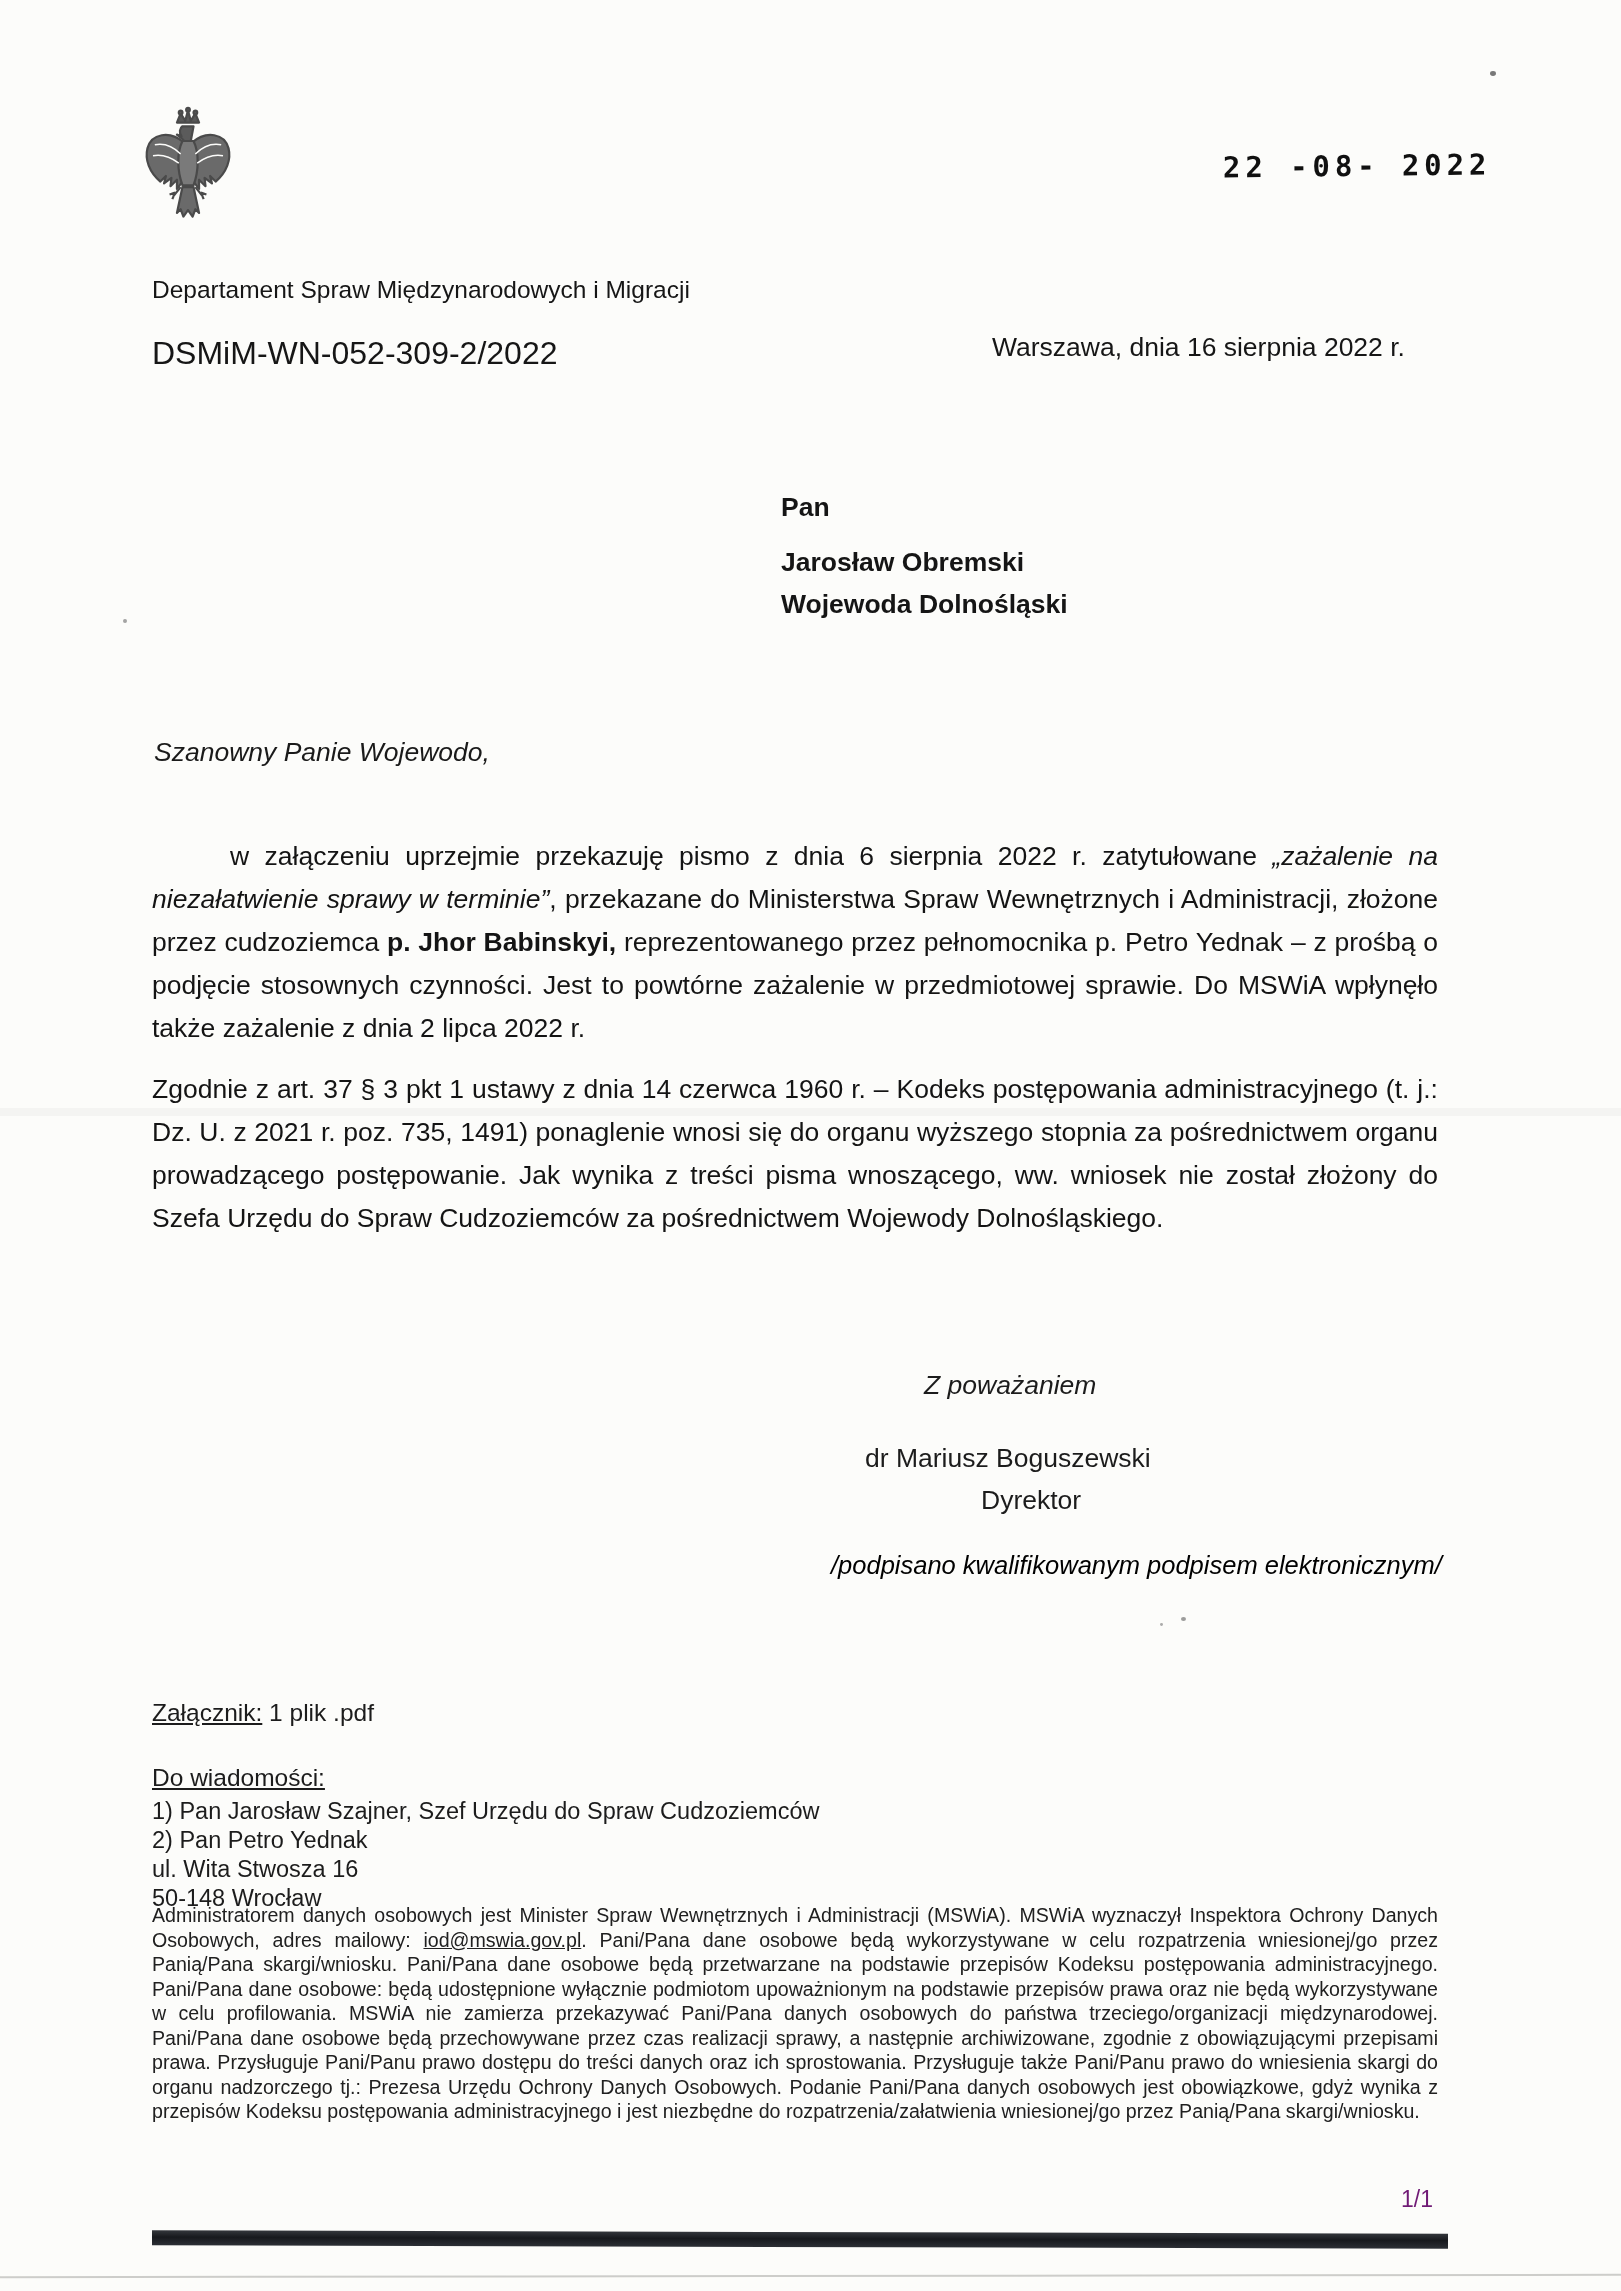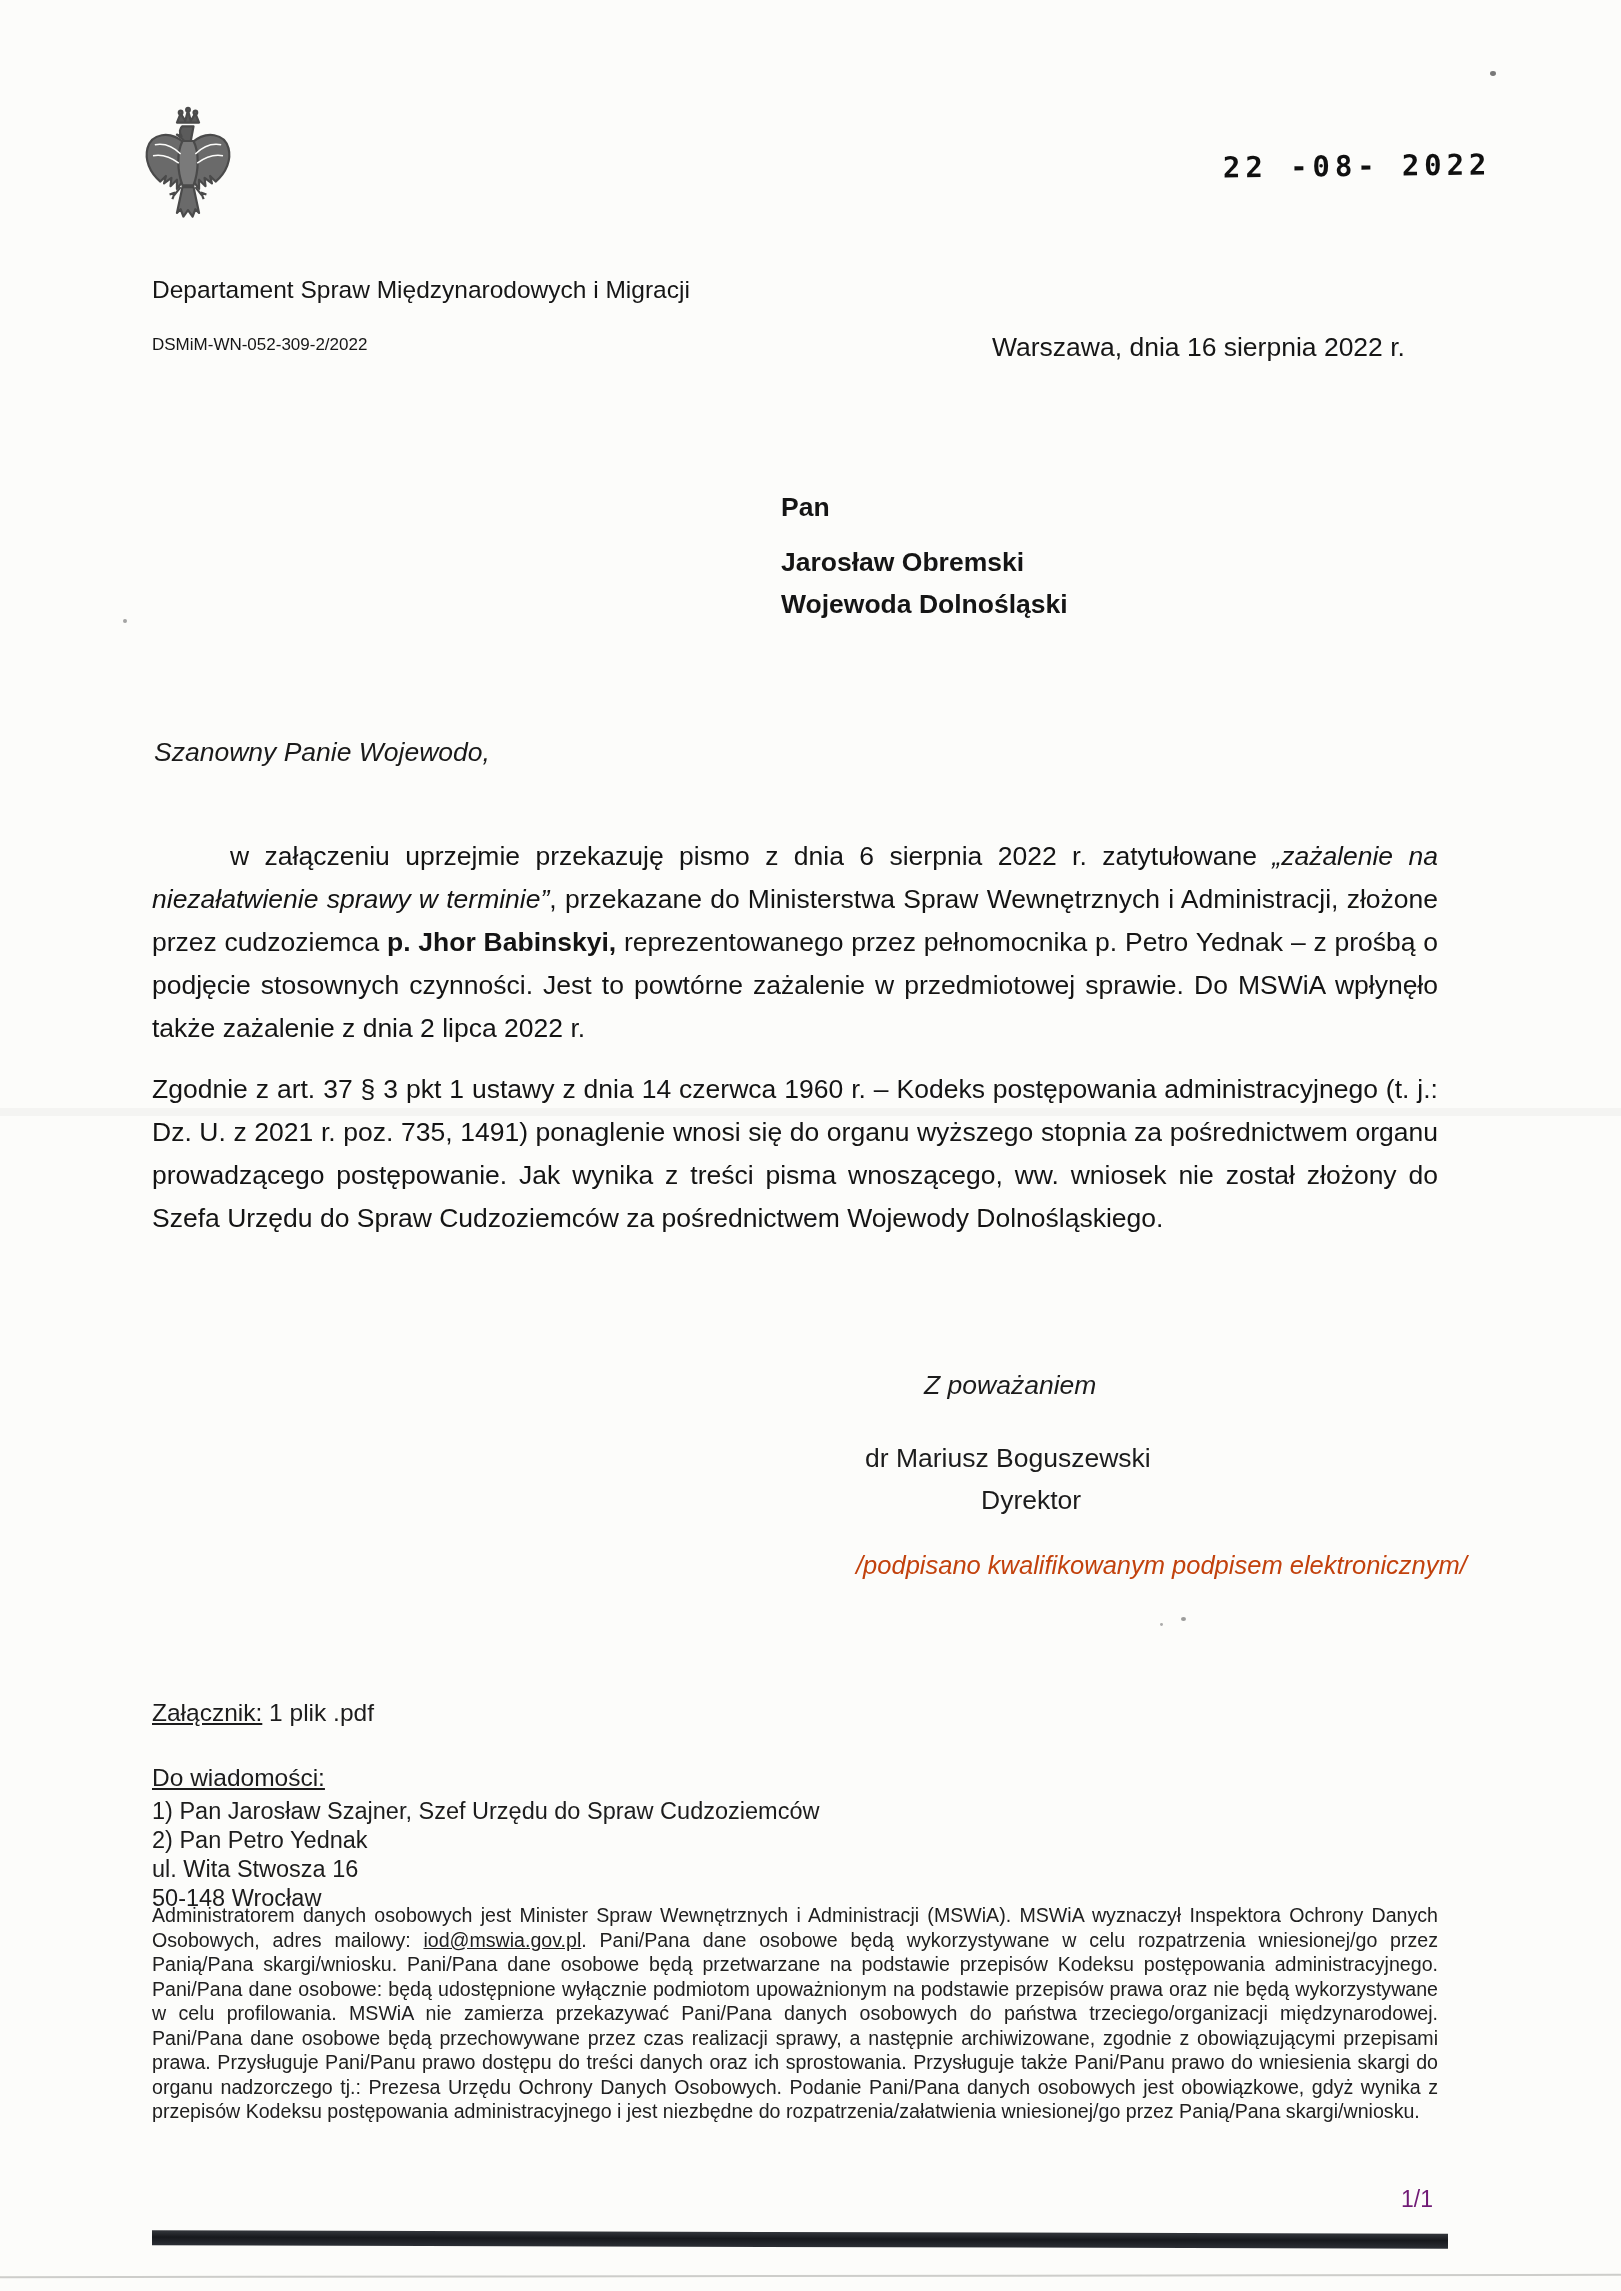--- a/index.html
+++ b/index.html
@@ -14,38 +14,38 @@
   
   .eagle{position:absolute;left:140px;top:106px;width:96px;height:129px;}
   .ministry{position:absolute;left:258px;top:98px;font-size:34px;line-height:44px;color:#262626;letter-spacing:0.5px;}
   .stamp{
     position:absolute;left:1223px;top:149px;
     font-family:"DejaVu Sans Mono",monospace;
     font-size:29px;font-weight:700;letter-spacing:4.9px;color:#101010;
     transform:rotate(-.6deg);white-space:nowrap;
   }
   .department{position:absolute;left:152px;top:276px;font-size:24.5px;color:#161616;}
-  .refno{position:absolute;left:152px;top:335px;font-size:17px;color:#161616;}
+  .refno{position:absolute;left:152px;top:335px;font-size:32px;color:#161616;}
   .placedate{position:absolute;left:992px;top:332px;font-size:26.5px;color:#161616;}
   
   .recipient{position:absolute;left:781px;top:486px;font-size:26.5px;font-weight:700;line-height:42px;color:#151515;}
   .recipient .r0{margin-bottom:13px;}
   
   .salutation{position:absolute;left:154px;top:737px;font-size:26.5px;font-style:italic;color:#1a1a1a;}
   .para{position:absolute;left:152px;width:1286px;font-size:26.5px;line-height:43px;text-align:justify;color:#141414;}
   .para1{top:835px;text-indent:78px;}
   .para2{top:1068px;}
   .seg-italic{font-style:italic;}
   .seg-bold{font-weight:700;}
   .seg-underline{text-decoration:underline;}
   
   .close-phrase{position:absolute;left:924px;top:1370px;font-size:26.5px;font-style:italic;}
   .signer-name{position:absolute;left:865px;top:1443px;font-size:26.5px;}
   .signer-title{position:absolute;left:967px;top:1485px;font-size:26.5px;margin-left:14px;}
-  .sig-note{position:absolute;left:831px;top:1551px;font-size:25.5px;font-style:italic;color:#c2410c;margin-left:25px;}
+  .sig-note{position:absolute;left:831px;top:1551px;font-size:25.5px;font-style:italic;color:#000000;}
   
   .attachment{position:absolute;left:152px;top:1699px;font-size:24.5px;}
   .attachment .lbl{text-decoration:underline;}
   .cc-label{position:absolute;left:152px;top:1764px;font-size:24.5px;text-decoration:underline;}
   .cc-lines{position:absolute;left:152px;top:1797px;font-size:23.5px;line-height:29px;}
   
   .privacy{position:absolute;left:152px;top:1903px;width:1286px;font-size:19.6px;line-height:24.5px;text-align:justify;color:#202020;}
   
   .footer-address{position:absolute;left:154px;top:2143px;font-size:20.6px;line-height:27.4px;color:#161616;}
   .page-number{position:absolute;left:1401px;top:2186px;font-size:23px;color:#701a75;}

